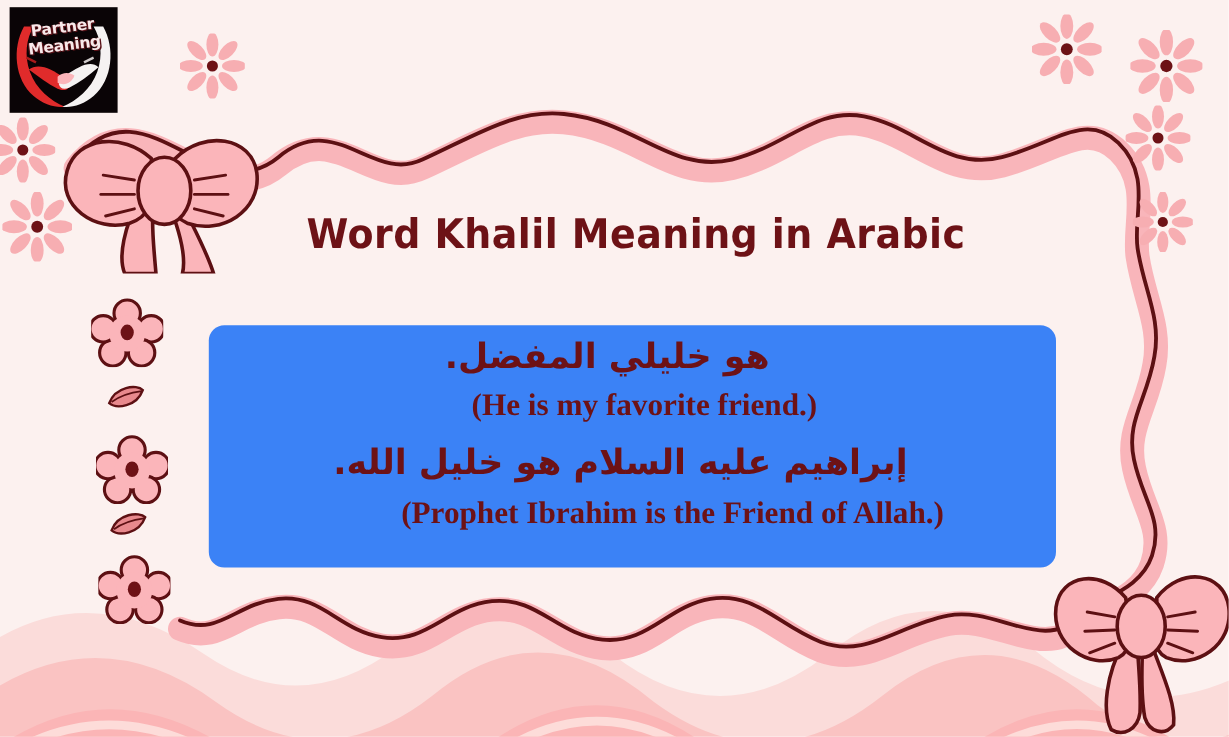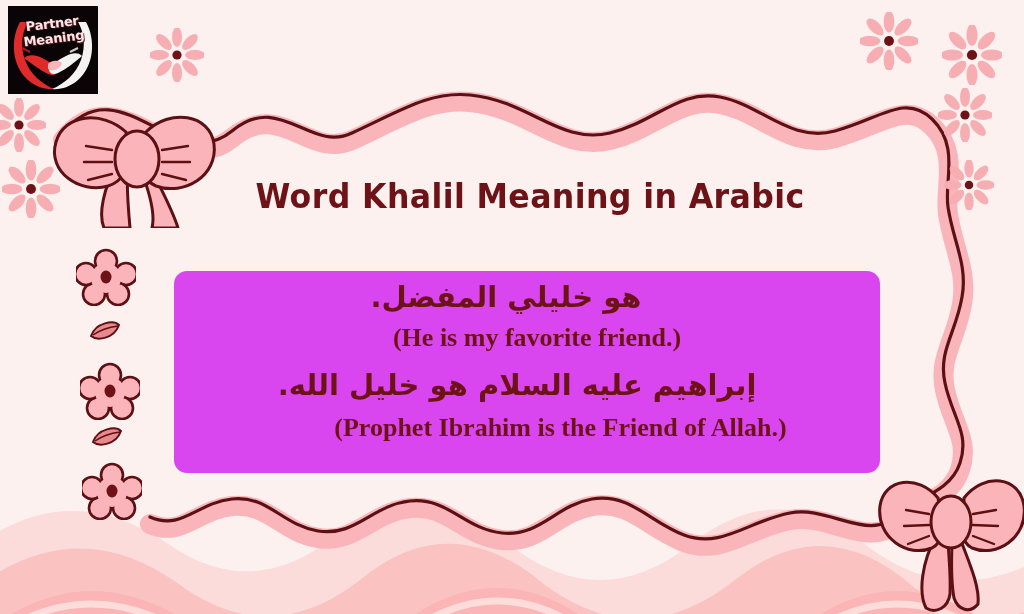--- a/index.html
+++ b/index.html
@@ -83,21 +83,21 @@
     white-space: nowrap;
   }
 
   
   #card {
     position: absolute;
     left: 174px;
     top: 271px;
     width: 706px;
     height: 202px;
-    background: #d946ef;
+    background: #3b82f6;
     border-radius: 13px;
   }
   .line {
     color: #6d1216;
     text-align: center;
     white-space: nowrap;
   }
   .ar {
     position: absolute;
     font-family: "DejaVu Sans", sans-serif;

